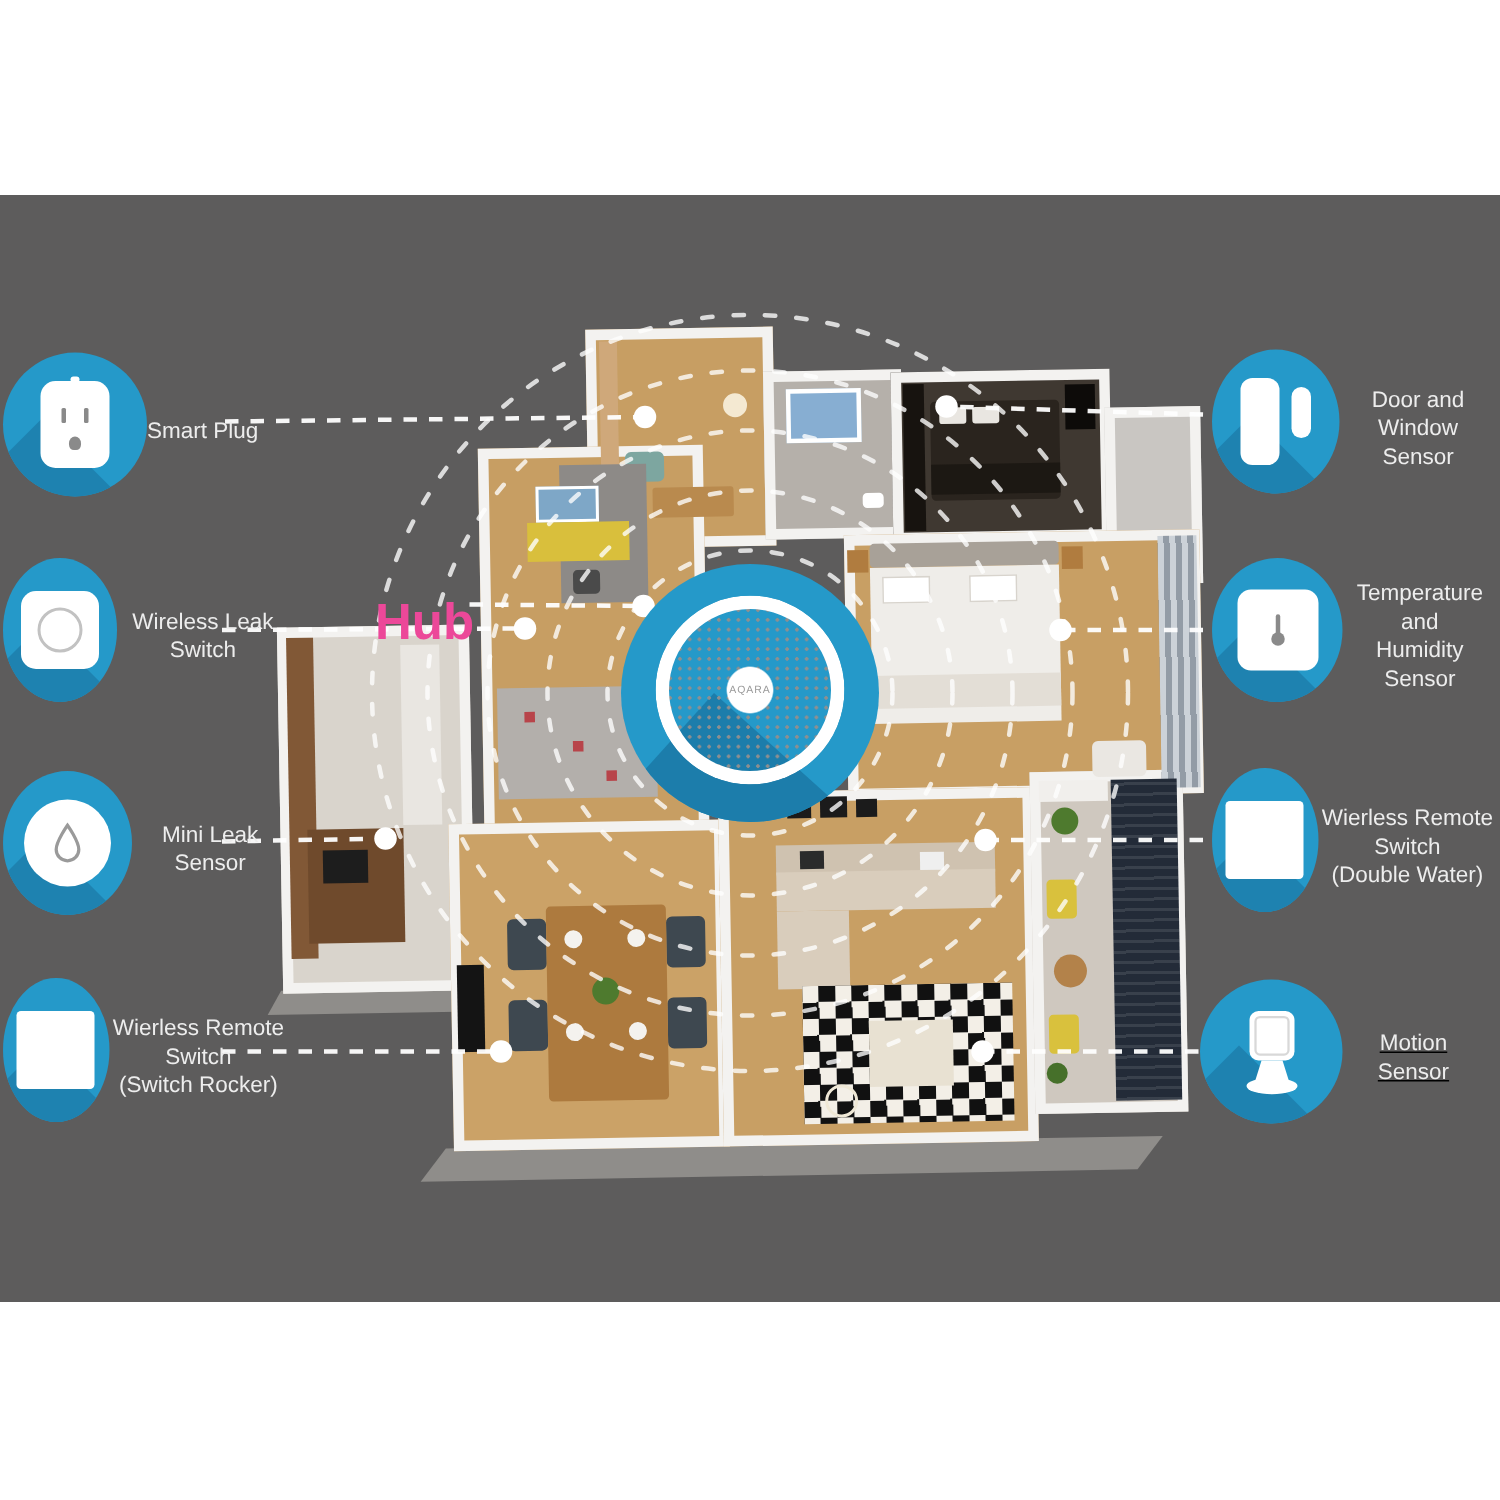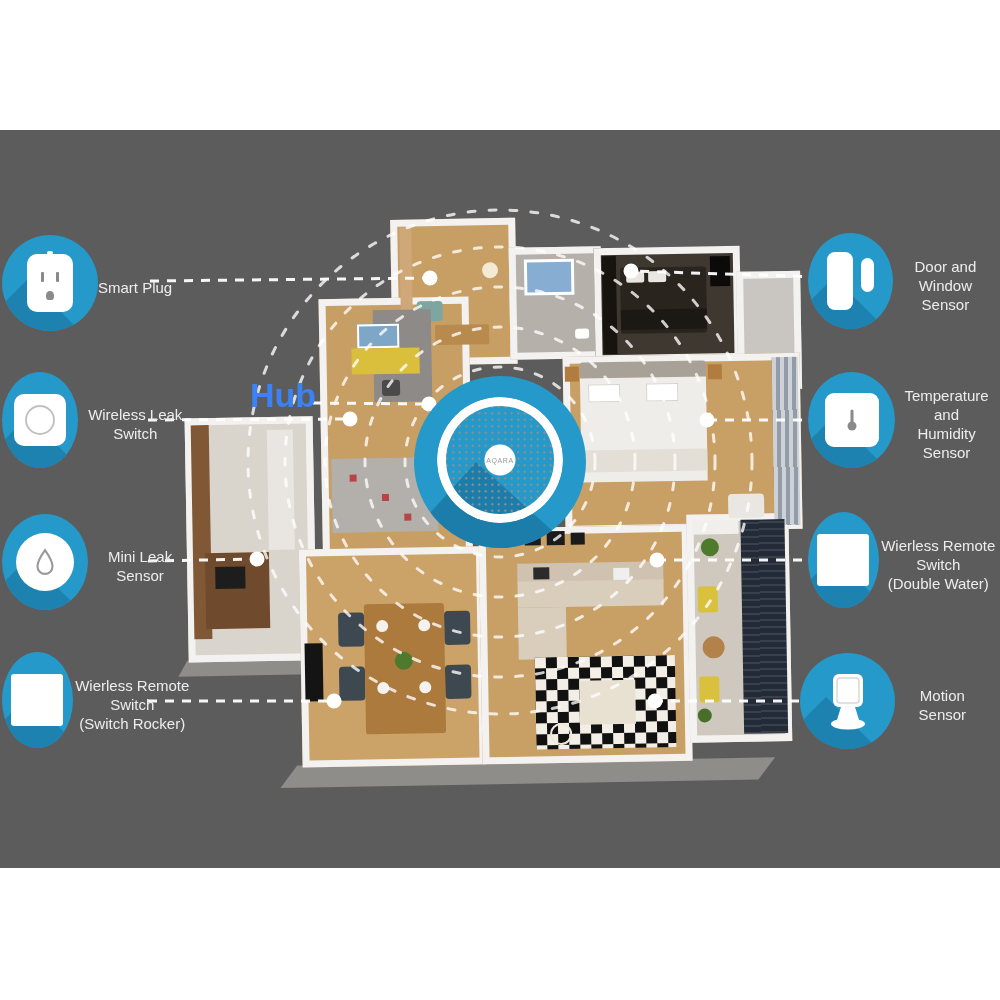--- a/index.html
+++ b/index.html
@@ -35,38 +35,38 @@
   .hub-lshadow{position:absolute;left:62px;top:86px;width:210px;height:120px;background:#1c7dab;
        transform:rotate(42deg);transform-origin:0 0;}
   .hub-disc{position:absolute;left:23px;top:21px;width:126px;height:126px;border-radius:50%;
        background:
          radial-gradient(circle at 50% 50%, #ffffff 0 15px, rgba(255,255,255,0) 16px),
          radial-gradient(#8f8f8f 1px, transparent 1.35px);
        background-size:100% 100%, 6.5px 6.5px;
        box-shadow:inset 0 0 0 9px #ffffff;
        display:flex;align-items:center;justify-content:center;}
   .hub-logo{font-size:7px;letter-spacing:.6px;color:#9b9b9b;}
-  .hub-label{position:absolute;left:250px;top:376px;color:#3b82f6;font-size:34px;font-weight:bold;}
+  .hub-label{position:absolute;left:250px;top:396px;color:#ec4899;font-size:34px;font-weight:bold;}
 
   
   .device{position:absolute;width:190px;display:flex;flex-direction:row;align-items:center;}
   .circle{position:relative;width:96px;height:96px;border-radius:50%;background:#2599c9;overflow:hidden;}
   .lshadow{position:absolute;left:26px;top:44px;width:130px;height:70px;background:#1e82b0;
            transform:rotate(45deg);transform-origin:0 0;}
   .icon{position:absolute;inset:0;display:flex;align-items:center;justify-content:center;gap:8px;}
   .dlabel{margin-top:8px;text-align:center;color:#ededed;font-size:15px;line-height:19px;}
 
   .pos-smart-plug{left:2px;top:235px;}
   .pos-mini-switch{left:2px;top:372px;}
   .pos-water-leak{left:2px;top:514px;}
   .pos-single-rocker{left:2px;top:652px;}
   .pos-door-window{left:808px;top:233px;}
   .pos-temp-humidity{left:808px;top:372px;}
   .pos-double-rocker{left:808px;top:512px;}
-  .pos-motion{left:800px;top:653px;}
+  .pos-motion{left:800px;top:653px;text-decoration:underline;}
 
   
   .plug-body{position:relative;width:46px;height:58px;background:#fff;border-radius:10px;}
   .plug-body:before{content:"";position:absolute;left:50%;top:-3px;width:6px;height:4px;margin-left:-3px;
            background:#fff;border-radius:2px;}
   .plug-slot{position:absolute;top:18px;width:3px;height:10px;background:#8a8a8a;border-radius:1px;}
   .plug-slot.l{left:14px;} .plug-slot.r{left:29px;}
   .plug-hole{position:absolute;left:19px;top:37px;width:8px;height:9px;background:#8a8a8a;
            border-radius:50% 50% 40% 40%;}
   .btn-sq{width:52px;height:52px;background:#fff;border-radius:10px;display:flex;align-items:center;justify-content:center;}

